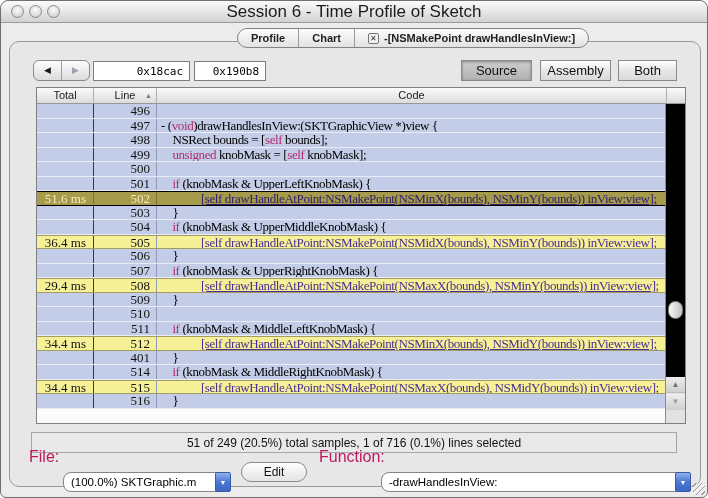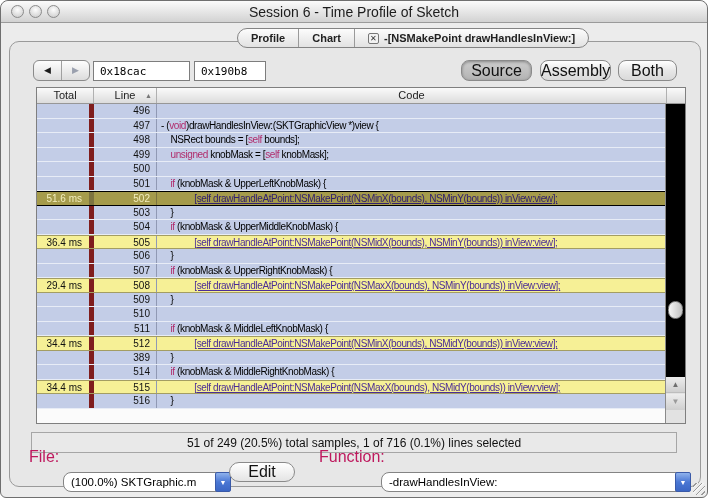--- a/index.html
+++ b/index.html
@@ -8,21 +8,21 @@
     position:relative;width:708px;height:498px;
     background:#ececec;border:1px solid #6f6f6f;
     border-radius:8px 8px 6px 6px;overflow:hidden;
     font-family:"Liberation Sans",sans-serif;color:#111;
   }
   
   .titlebar{position:absolute;left:0;top:0;width:100%;height:22px;
     background:linear-gradient(#fbfbfb,#d2d2d2);
     border-bottom:1px solid #9a9a9a;border-radius:8px 8px 0 0;}
   .title{position:absolute;left:0;top:0;width:100%;height:22px;line-height:22px;
-    text-align:center;font-size:14px;color:#1c1c1c;}
+    text-align:center;font-size:17px;color:#1c1c1c;}
   .lights{position:absolute;left:10px;top:4px;display:flex;gap:5px;}
   .light{width:13px;height:13px;border-radius:50%;
     background:radial-gradient(circle at 50% 35%,#fdfdfd,#c7c7c7);
     border:1px solid #8b8b8b;}
   
   .tabstrip{position:absolute;left:236px;top:27px;height:20px;display:flex;
     background:linear-gradient(#fcfcfc,#e2e2e2);
     border:1px solid #838383;border-radius:10px;z-index:5;align-items:stretch;justify-content:space-between;}
   .tab{padding:0 13px;font-size:11px;font-weight:bold;line-height:18px;
     border-right:1px solid #9a9a9a;color:#222;}
@@ -34,51 +34,51 @@
   .panel{position:absolute;left:8px;top:40px;width:692px;height:446px;
     background:#e7e7e7;border:1px solid #9a9a9a;border-radius:10px;}
   
   .navgroup{position:absolute;left:32px;top:59px;width:57px;height:21px;display:flex;
     border:1px solid #8a8a8a;border-radius:6px;overflow:hidden;
     background:linear-gradient(#fdfdfd,#dcdcdc);}
   .navhalf{flex:1;text-align:center;font-size:9px;line-height:19px;}
   .navhalf.back{border-right:1px solid #a0a0a0;color:#1a1a1a;}
   .navhalf.fwd{color:#9aa0ae;}
   .addr{position:absolute;top:60px;height:20px;border:1px solid #7d7d7d;background:#fff;
-    font-family:"DejaVu Sans Mono",monospace;font-size:11px;text-align:left;
+    font-family:"DejaVu Sans Mono",monospace;font-size:11px;text-align:right;
     padding:0 6px;color:#000;}
   #addr1{left:92px;width:97px;}
   #addr2{left:193px;width:72px;}
-  .viewbtn{position:absolute;top:59px;height:21px;border:1px solid #8a8a8a;border-radius:8px;
+  .viewbtn{position:absolute;top:59px;height:21px;border:1px solid #8a8a8a;border-radius:0;
     background:linear-gradient(#ffffff,#e7e7e7 50%,#d9d9d9);
-    font-size:16px;text-align:center;line-height:19px;color:#111;}
+    font-size:13px;text-align:center;line-height:19px;color:#111;}
   #btn-source{left:460px;width:71px;
     background:linear-gradient(#cdcdcd,#b3b3b3);
     box-shadow:inset 0 1px 3px rgba(0,0,0,.35);}
   #btn-assembly{left:539px;width:71px;}
   #btn-both{left:617px;width:59px;}
   
   .table{position:absolute;left:35px;top:86px;width:650px;height:337px;
     border:1px solid #7f7f7f;background:#fff;overflow:hidden;}
   .thead{position:absolute;left:0;top:0;width:100%;height:16px;display:flex;
     background:linear-gradient(#fafafa,#dcdcdc);border-bottom:1px solid #979797;
     font-size:11px;color:#222;}
   .th{line-height:15px;text-align:center;border-right:1px solid #b0b0b0;}
   .th-total{width:57px;}
   .th-line{width:63px;position:relative;}
   .th-line .sort{position:absolute;right:4px;top:0;font-size:7px;color:#777;line-height:15px;}
   .th-code{width:510px;}
   .th-sb{width:18px;border-right:none;}
   .rows{position:absolute;left:0;top:16px;width:630px;height:304.5px;}
   .row{display:flex;height:14.5px;background:#c3cde7;border-bottom:1px solid #e7ecf6;
-    font-family:Liberation Sans, sans-serif;font-size:10px;line-height:13.5px;}
+    font-family:Liberation Serif, serif;font-size:13px;line-height:13.5px;}
   .row.hl{background:#f6f096;border-top:1px solid #a39d62;border-bottom:1px solid #a39d62;}
   .row.sel{background:#a59b4b;border-top:1px solid #000;border-bottom:1px solid #000;}
   .cell{overflow:hidden;white-space:pre;}
-  .cell-total{width:57px;text-align:right;padding-right:7px;border-right:5px solid #7f1d1d;color:#111;}
+  .cell-total{width:57px;text-align:right;padding-right:7px;border-right:1px solid #7f1d1d;color:#111;}
   .cell-line{width:63px;text-align:right;padding-right:6px;border-right:1px solid #9099b4;color:#111;}
   .cell-code{width:510px;padding-left:4px;letter-spacing:-0.4px;color:#000;}
   .row.sel .cell-total,.row.sel .cell-line{color:#f2edbc;border-right-color:#7d7440;}
   .seg-k{color:#b02c6c;}
   .seg-l{color:#4b2d96;text-decoration:underline;}
   .row.sel .seg-l{color:#31206e;}
   .rows-footer{position:absolute;left:0;top:320.5px;width:630px;height:16px;background:#fbfbfb;}
   
   .vsb{position:absolute;right:0;top:16px;width:20px;height:321px;background:#e2e2e2;
     border-left:1px solid #8a8a8a;}
@@ -97,24 +97,24 @@
   #file-label{left:28px;}
   #function-label{left:318px;}
   .popup{position:absolute;top:471px;height:20px;background:#fff;border:1px solid #848484;
     border-radius:8px;font-size:11.5px;line-height:18px;padding-left:7px;color:#000;}
   #file-popup{left:62px;width:168px;}
   #function-popup{left:380px;width:310px;}
   .popup-arrow{position:absolute;right:-1px;top:-1px;width:16px;height:20px;
     background:linear-gradient(#8fb2ec,#4a77d4 50%,#3b66c4);
     border:1px solid #3a5aa8;border-radius:2px;color:#fff;font-size:7px;
     text-align:center;line-height:19px;}
-  .editbtn{position:absolute;left:228px;top:461px;width:66px;height:20px;
+  .editbtn{position:absolute;left:240px;top:461px;width:66px;height:20px;
     border:1px solid #8a8a8a;border-radius:10px;
     background:linear-gradient(#ffffff,#e4e4e4);
-    font-size:16px;text-align:center;line-height:18px;color:#111;}
+    font-size:12px;text-align:center;line-height:18px;color:#111;}
   .grip{position:absolute;right:2px;bottom:2px;width:12px;height:12px;
     background:repeating-linear-gradient(135deg,transparent,transparent 2px,#9a9a9a 2px,#9a9a9a 3px,#f5f5f5 3px,#f5f5f5 4px);}
 </style>
 </head>
 <body>
 
 <div id="window">
 
   <div class="titlebar">
     <div class="lights">
@@ -239,21 +239,21 @@
           <div class="cell cell-line">511</div>
           <div class="cell cell-code"><span class="seg-p">    </span><span class="seg-k">if</span><span class="seg-p"> (knobMask &amp; MiddleLeftKnobMask) {</span></div>
         </div>
         <div class="row hl">
           <div class="cell cell-total">34.4 ms</div>
           <div class="cell cell-line">512</div>
           <div class="cell cell-code"><span class="seg-p">              </span><span class="seg-l">[self drawHandleAtPoint:NSMakePoint(NSMinX(bounds), NSMidY(bounds)) inView:view];</span></div>
         </div>
         <div class="row">
           <div class="cell cell-total"></div>
-          <div class="cell cell-line">389</div>
+          <div class="cell cell-line">401</div>
           <div class="cell cell-code"><span class="seg-p">    }</span></div>
         </div>
         <div class="row">
           <div class="cell cell-total"></div>
           <div class="cell cell-line">514</div>
           <div class="cell cell-code"><span class="seg-p">    </span><span class="seg-k">if</span><span class="seg-p"> (knobMask &amp; MiddleRightKnobMask) {</span></div>
         </div>
         <div class="row hl">
           <div class="cell cell-total">34.4 ms</div>
           <div class="cell cell-line">515</div>

